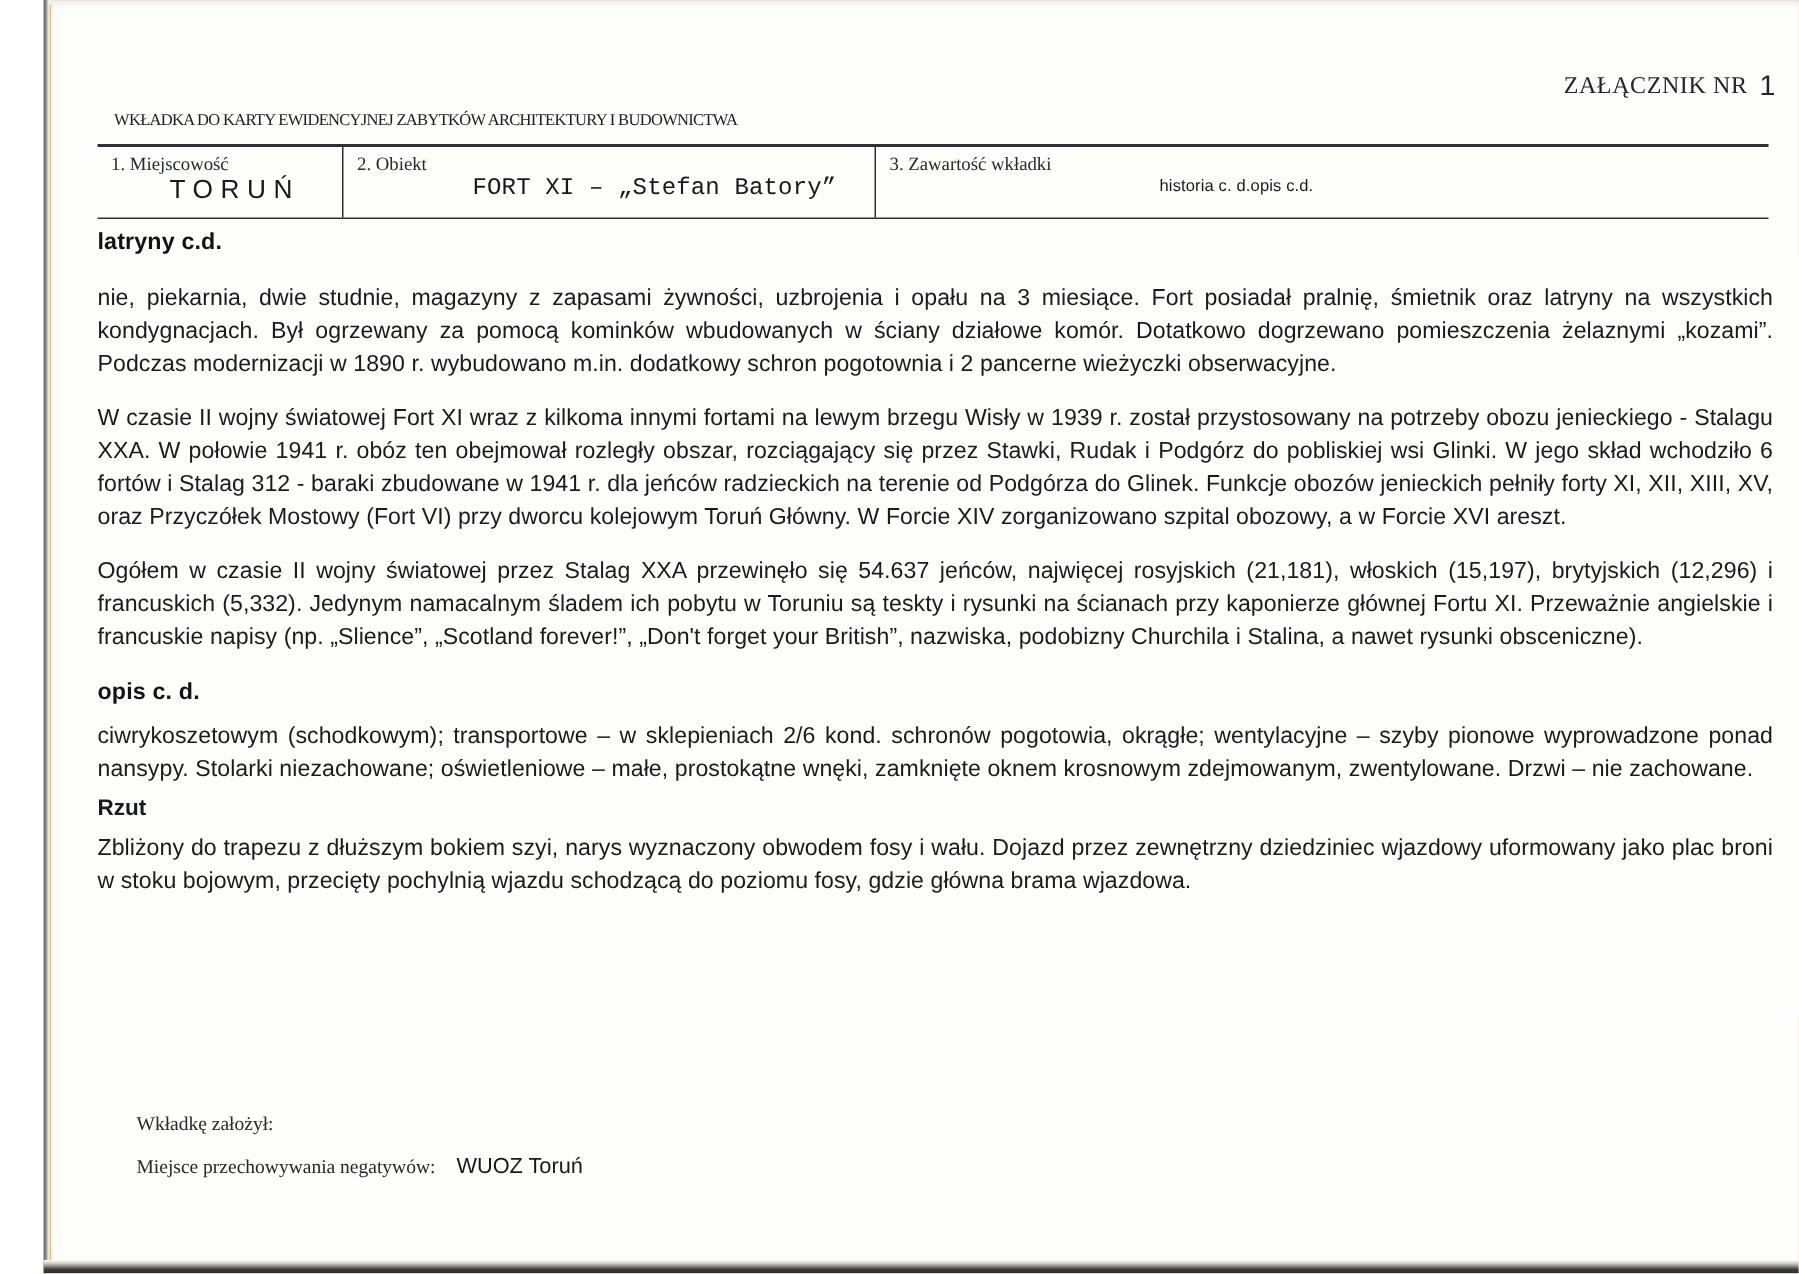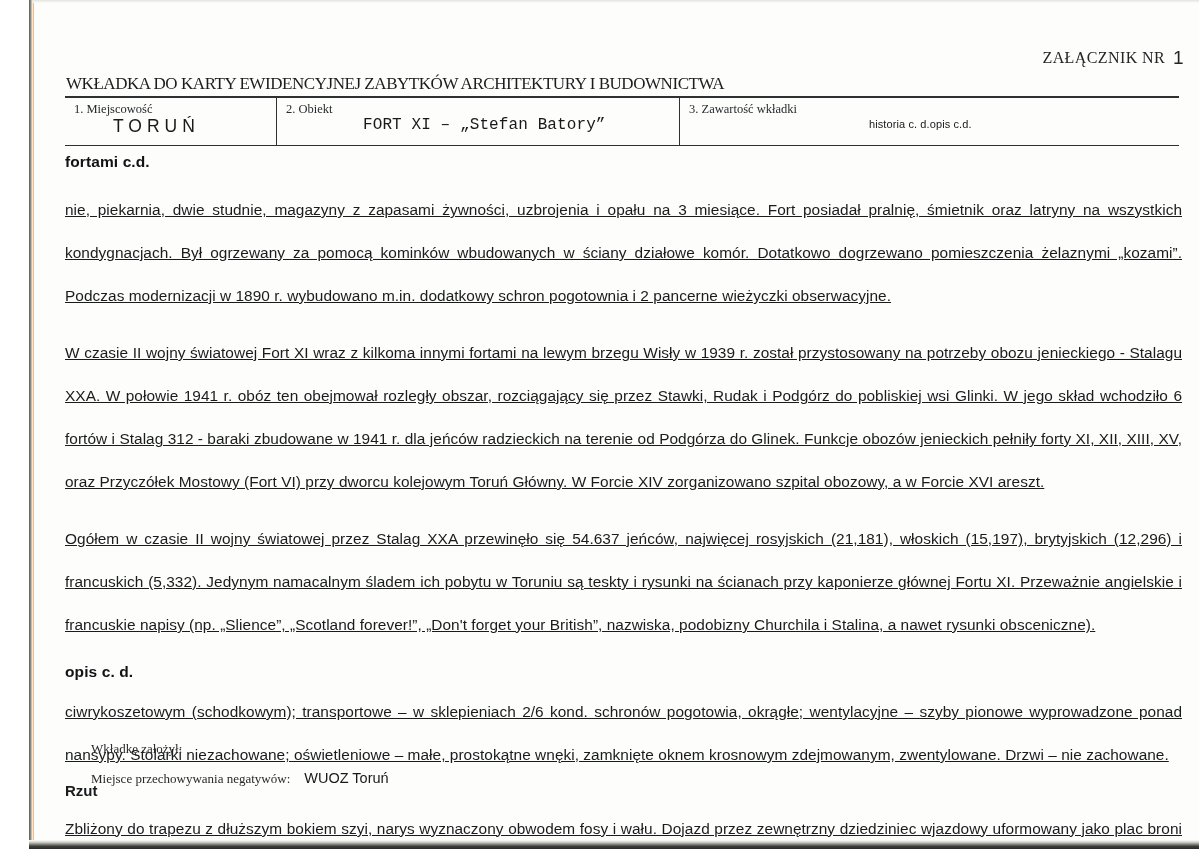--- a/index.html
+++ b/index.html
@@ -56,24 +56,24 @@
   }
   .zalacznik .num {
     font-family: "Liberation Sans", sans-serif;
     font-size: 19px;
     margin-left: 8px;
     vertical-align: -1px;
   }
 
   .doc-title {
     position: absolute;
-    left: 32px;
+    left: 42px;
     top: 71px;
     font-family: "Liberation Serif", serif;
-    font-size: 17px;
+    font-size: 11px;
     letter-spacing: -0.45px;
     color: #1a1c1e;
     white-space: nowrap;
   }
 
   .rule-top {
     position: absolute;
     left: 31px;
     top: 93px;
     width: 1114px;
@@ -82,21 +82,20 @@
   }
 
   
   #id-table {
     position: absolute;
     left: 31px;
     top: 95px;
     width: 1114px;
     height: 47px;
     display: flex;
-    gap: 48px;
   }
   .cell {
     position: relative;
     height: 100%;
     box-sizing: border-box;
   }
   .cell + .cell { border-left: 1.6px solid #2e3032; }
   .cell-1 { width: 163px; }
   .cell-2 { width: 355px; }
   .cell-3 { flex: 1; padding-left: 23px; }
@@ -150,25 +149,24 @@
     width: 1117px;
   }
   .sec-head {
     font-size: 15.5px;
     font-weight: bold;
     color: #111315;
     letter-spacing: 0.1px;
   }
   .para {
     font-size: 15.4px;
-    line-height: 43px;
+    line-height: 22px;
     color: #191b1d;
     text-align: justify;
     letter-spacing: 0.05px;
-    text-decoration: underline;
   }
   .plain-line {
     font-size: 15px;
     line-height: 30.6px;
     color: #191b1d;
     font-weight: bold;
   }
 
   .sp-h1 { height: 14px; }
   .sp-h2 { height: 17px; }
@@ -227,21 +225,21 @@
       </div>
       <div class="cell cell-3">
         <span class="cell-label">3. Zawartość wkładki</span>
         <span class="cell-value val-content">historia c. d.opis c.d.</span>
       </div>
     </div>
     <div class="rule-below-table"></div>
 
     <div id="body">
 
-      <div class="sec-head">fortami c.d.</div>
+      <div class="sec-head">latryny c.d.</div>
       <div class="sp-h2"></div>
 
       <div class="para">nie, piekarnia, dwie studnie, magazyny z zapasami żywności, uzbrojenia i opału na 3 miesiące. Fort posiadał pralnię, śmietnik oraz latryny na wszystkich kondygnacjach. Był ogrzewany za pomocą kominków wbudowanych w ściany działowe komór. Dotatkowo dogrzewano pomieszczenia żelaznymi „kozami”. Podczas modernizacji w 1890 r. wybudowano m.in. dodatkowy schron pogotownia i 2 pancerne wieżyczki obserwacyjne.</div>
       <div class="sp-h1"></div>
       <div class="para">W czasie II wojny światowej Fort XI wraz z kilkoma innymi fortami na lewym brzegu Wisły w 1939 r. został przystosowany na potrzeby obozu jenieckiego - Stalagu XXA. W połowie 1941 r. obóz ten obejmował rozległy obszar, rozciągający się przez Stawki, Rudak i Podgórz do pobliskiej wsi Glinki. W jego skład wchodziło 6 fortów i Stalag 312 - baraki zbudowane w 1941 r. dla jeńców radzieckich na terenie od Podgórza do Glinek. Funkcje obozów jenieckich pełniły forty XI, XII, XIII, XV, oraz Przyczółek Mostowy (Fort VI) przy dworcu kolejowym Toruń Główny. W Forcie XIV zorganizowano szpital obozowy, a w Forcie XVI areszt.</div>
       <div class="sp-h1"></div>
       <div class="para">Ogółem w czasie II wojny światowej przez Stalag XXA przewinęło się 54.637 jeńców, najwięcej rosyjskich (21,181), włoskich (15,197), brytyjskich (12,296) i francuskich (5,332). Jedynym namacalnym śladem ich pobytu w Toruniu są teskty i rysunki na ścianach przy kaponierze głównej Fortu XI. Przeważnie angielskie i francuskie napisy (np. „Slience”, „Scotland forever!”, „Don't forget your British”, nazwiska, podobizny Churchila i Stalina, a nawet rysunki obsceniczne).</div>
 
       <div class="sp-h2"></div>
       <div class="sec-head">opis c. d.</div>

